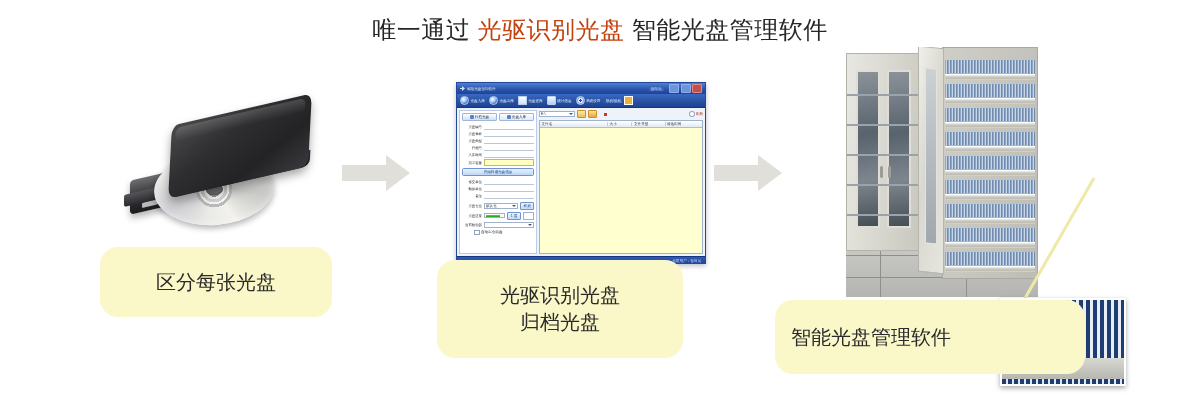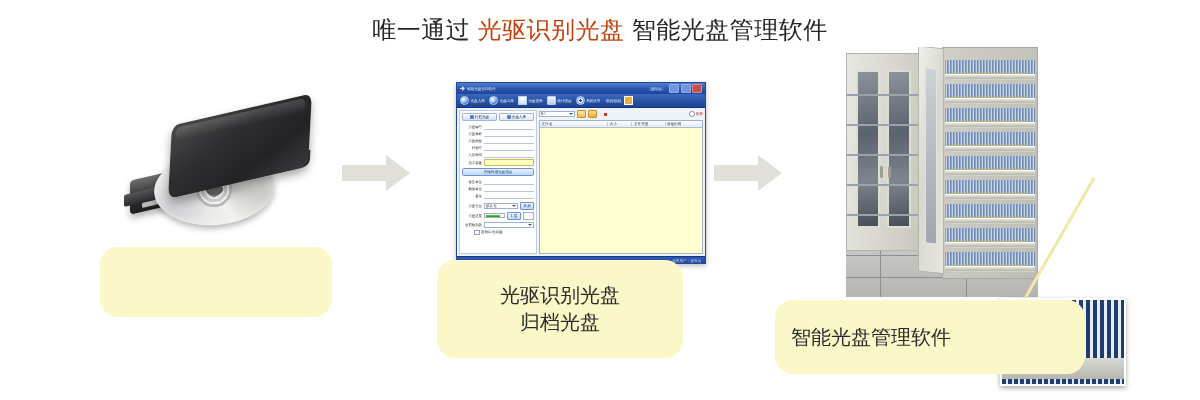--- a/index.html
+++ b/index.html
@@ -580,20 +580,21 @@
     <div class="in-discs"></div>
     <div class="in-base"></div>
     <div class="in-arm"></div>
     <div class="in-led"></div>
     <div class="in-blue"></div>
     <div class="in-strip"></div>
   </div>
 
   <div class="caption" style="left:100px;top:247px;width:232px;height:70px;">
     <div>
+      <span class="ln">区分每张光盘</span>
     </div>
   </div>
 
   <div class="caption" style="left:437px;top:260px;width:246px;height:98px;">
     <div>
       <span class="ln">光驱识别光盘</span>
       <span class="ln">归档光盘</span>
     </div>
   </div>
 

